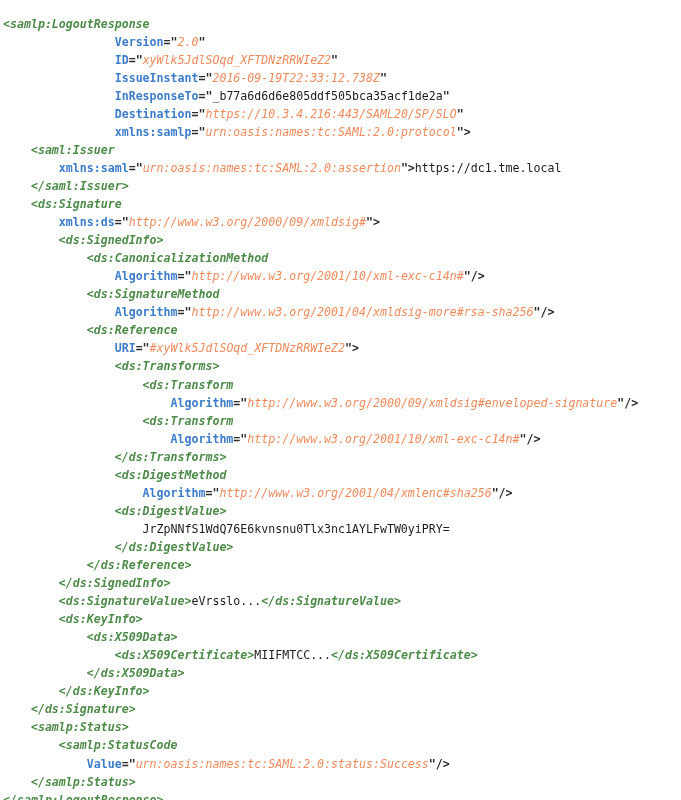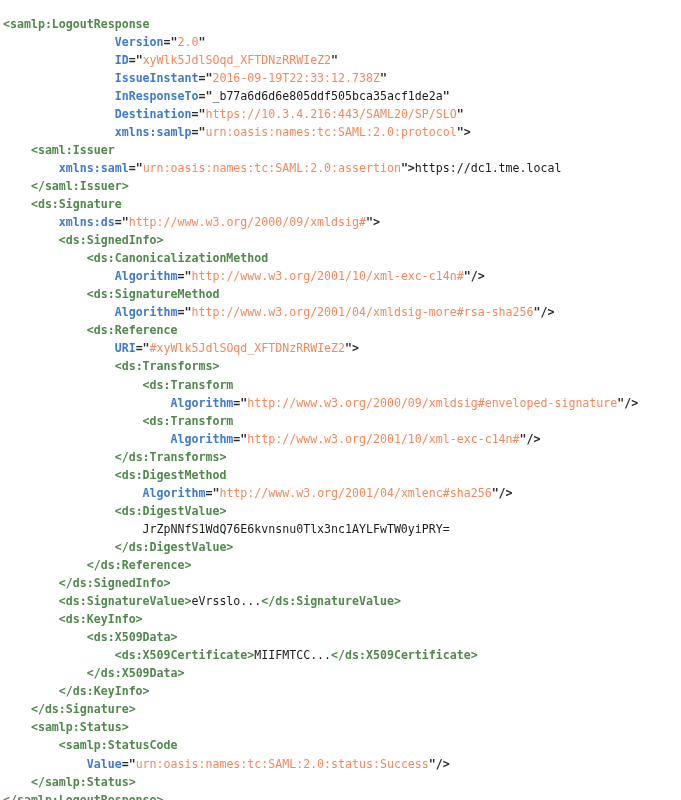--- a/index.html
+++ b/index.html
@@ -22,21 +22,21 @@
     letter-spacing: 0px;
     color: #2b2b2b;
   }
   .line {
     white-space: pre;
     height: 18.05px;
   }
   
   .tag   { color: #4f8a4b; font-weight: bold; }
   .attr  { color: #3d7cc9; font-weight: bold; text-align: right; }
-  .val   { color: #f08a5d; }
+  .val   { color: #f08a5d; font-style: italic; }
   .txt   { color: #1c1c1c; font-weight: normal; }
   .punc  { color: #2b2b2b; font-weight: bold; }
   .plain { color: #2b2b2b; }
 </style>
-<style>.tag{color:#4f8a4b;}.attr{color:#3d7cc9;}.val{color:#f08a5d;}.txt{color:#1c1c1c;}.punc{color:#2b2b2b;}body{background:#ffffff;}</style></head>
+<style>.tag{color:#4f8a4b;font-style:italic;}.attr{color:#3d7cc9;}.val{color:#f08a5d;}.txt{color:#1c1c1c;}.punc{color:#2b2b2b;}body{background:#ffffff;}</style></head>
 <body>
 
 <pre id="xml-view"><div class="line"><span class="plain"></span><span class="tag">&lt;samlp:LogoutResponse</span></div><div class="line"><span class="plain">                </span><span class="attr">Version</span><span class="punc">="</span><span class="val">2.0</span><span class="punc">"</span></div><div class="line"><span class="plain">                </span><span class="attr">ID</span><span class="punc">="</span><span class="val">xyWlk5JdlSOqd_XFTDNzRRWIeZ2</span><span class="punc">"</span></div><div class="line"><span class="plain">                </span><span class="attr">IssueInstant</span><span class="punc">="</span><span class="val">2016-09-19T22:33:12.738Z</span><span class="punc">"</span></div><div class="line"><span class="plain">                </span><span class="attr">InResponseTo</span><span class="punc">="</span><span class="txt">_b77a6d6d6e805ddf505bca35acf1de2a</span><span class="punc">"</span></div><div class="line"><span class="plain">                </span><span class="attr">Destination</span><span class="punc">="</span><span class="val">https://10.3.4.216:443/SAML20/SP/SLO</span><span class="punc">"</span></div><div class="line"><span class="plain">                </span><span class="attr">xmlns:samlp</span><span class="punc">="</span><span class="val">urn:oasis:names:tc:SAML:2.0:protocol</span><span class="punc">"&gt;</span></div><div class="line"><span class="plain">    </span><span class="tag">&lt;saml:Issuer</span></div><div class="line"><span class="plain">        </span><span class="attr">xmlns:saml</span><span class="punc">="</span><span class="val">urn:oasis:names:tc:SAML:2.0:assertion</span><span class="punc">"&gt;</span><span class="txt">https://dc1.tme.local</span></div><div class="line"><span class="plain">    </span><span class="tag">&lt;/saml:Issuer&gt;</span></div><div class="line"><span class="plain">    </span><span class="tag">&lt;ds:Signature</span></div><div class="line"><span class="plain">        </span><span class="attr">xmlns:ds</span><span class="punc">="</span><span class="val">http://www.w3.org/2000/09/xmldsig#</span><span class="punc">"&gt;</span></div><div class="line"><span class="plain">        </span><span class="tag">&lt;ds:SignedInfo&gt;</span></div><div class="line"><span class="plain">            </span><span class="tag">&lt;ds:CanonicalizationMethod</span></div><div class="line"><span class="plain">                </span><span class="attr">Algorithm</span><span class="punc">="</span><span class="val">http://www.w3.org/2001/10/xml-exc-c14n#</span><span class="punc">"/&gt;</span></div><div class="line"><span class="plain">            </span><span class="tag">&lt;ds:SignatureMethod</span></div><div class="line"><span class="plain">                </span><span class="attr">Algorithm</span><span class="punc">="</span><span class="val">http://www.w3.org/2001/04/xmldsig-more#rsa-sha256</span><span class="punc">"/&gt;</span></div><div class="line"><span class="plain">            </span><span class="tag">&lt;ds:Reference</span></div><div class="line"><span class="plain">                </span><span class="attr">URI</span><span class="punc">="</span><span class="val">#xyWlk5JdlSOqd_XFTDNzRRWIeZ2</span><span class="punc">"&gt;</span></div><div class="line"><span class="plain">                </span><span class="tag">&lt;ds:Transforms&gt;</span></div><div class="line"><span class="plain">                    </span><span class="tag">&lt;ds:Transform</span></div><div class="line"><span class="plain">                        </span><span class="attr">Algorithm</span><span class="punc">="</span><span class="val">http://www.w3.org/2000/09/xmldsig#enveloped-signature</span><span class="punc">"/&gt;</span></div><div class="line"><span class="plain">                    </span><span class="tag">&lt;ds:Transform</span></div><div class="line"><span class="plain">                        </span><span class="attr">Algorithm</span><span class="punc">="</span><span class="val">http://www.w3.org/2001/10/xml-exc-c14n#</span><span class="punc">"/&gt;</span></div><div class="line"><span class="plain">                </span><span class="tag">&lt;/ds:Transforms&gt;</span></div><div class="line"><span class="plain">                </span><span class="tag">&lt;ds:DigestMethod</span></div><div class="line"><span class="plain">                    </span><span class="attr">Algorithm</span><span class="punc">="</span><span class="val">http://www.w3.org/2001/04/xmlenc#sha256</span><span class="punc">"/&gt;</span></div><div class="line"><span class="plain">                </span><span class="tag">&lt;ds:DigestValue&gt;</span></div><div class="line"><span class="plain">                    </span><span class="txt">JrZpNNfS1WdQ76E6kvnsnu0Tlx3nc1AYLFwTW0yiPRY=</span></div><div class="line"><span class="plain">                </span><span class="tag">&lt;/ds:DigestValue&gt;</span></div><div class="line"><span class="plain">            </span><span class="tag">&lt;/ds:Reference&gt;</span></div><div class="line"><span class="plain">        </span><span class="tag">&lt;/ds:SignedInfo&gt;</span></div><div class="line"><span class="plain">        </span><span class="tag">&lt;ds:SignatureValue&gt;</span><span class="txt">eVrsslo...</span><span class="tag">&lt;/ds:SignatureValue&gt;</span></div><div class="line"><span class="plain">        </span><span class="tag">&lt;ds:KeyInfo&gt;</span></div><div class="line"><span class="plain">            </span><span class="tag">&lt;ds:X509Data&gt;</span></div><div class="line"><span class="plain">                </span><span class="tag">&lt;ds:X509Certificate&gt;</span><span class="txt">MIIFMTCC...</span><span class="tag">&lt;/ds:X509Certificate&gt;</span></div><div class="line"><span class="plain">            </span><span class="tag">&lt;/ds:X509Data&gt;</span></div><div class="line"><span class="plain">        </span><span class="tag">&lt;/ds:KeyInfo&gt;</span></div><div class="line"><span class="plain">    </span><span class="tag">&lt;/ds:Signature&gt;</span></div><div class="line"><span class="plain">    </span><span class="tag">&lt;samlp:Status&gt;</span></div><div class="line"><span class="plain">        </span><span class="tag">&lt;samlp:StatusCode</span></div><div class="line"><span class="plain">            </span><span class="attr">Value</span><span class="punc">="</span><span class="val">urn:oasis:names:tc:SAML:2.0:status:Success</span><span class="punc">"/&gt;</span></div><div class="line"><span class="plain">    </span><span class="tag">&lt;/samlp:Status&gt;</span></div><div class="line"><span class="plain"></span><span class="tag">&lt;/samlp:LogoutResponse&gt;</span></div></pre>
 
 </body></html>

